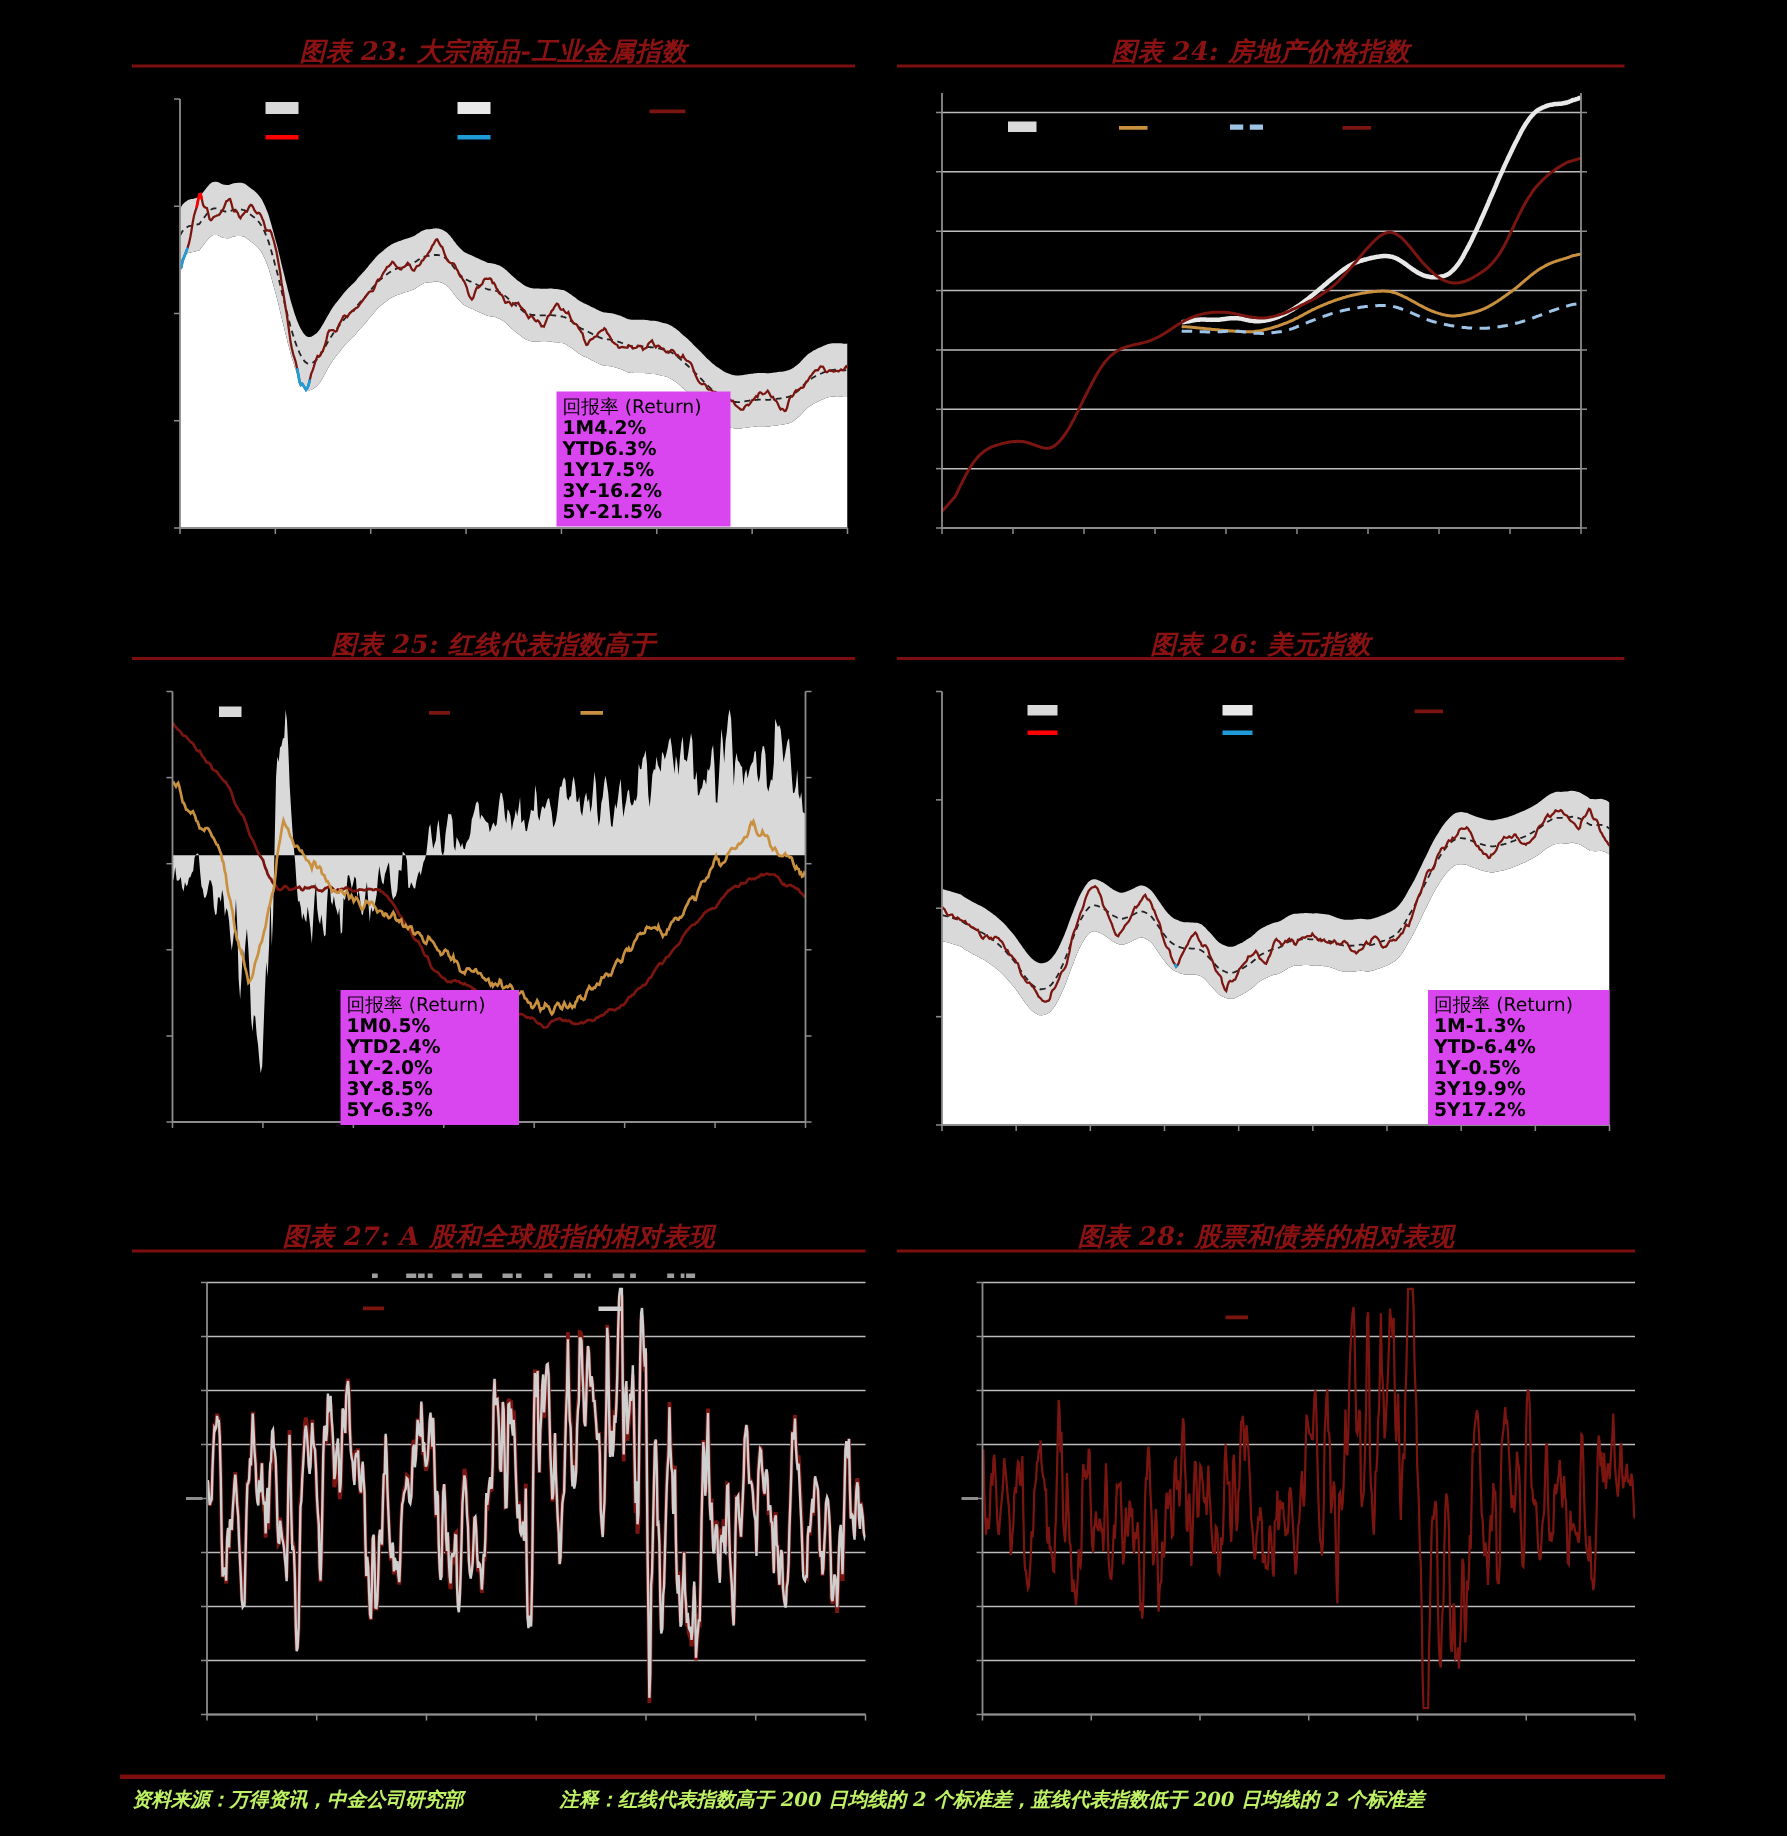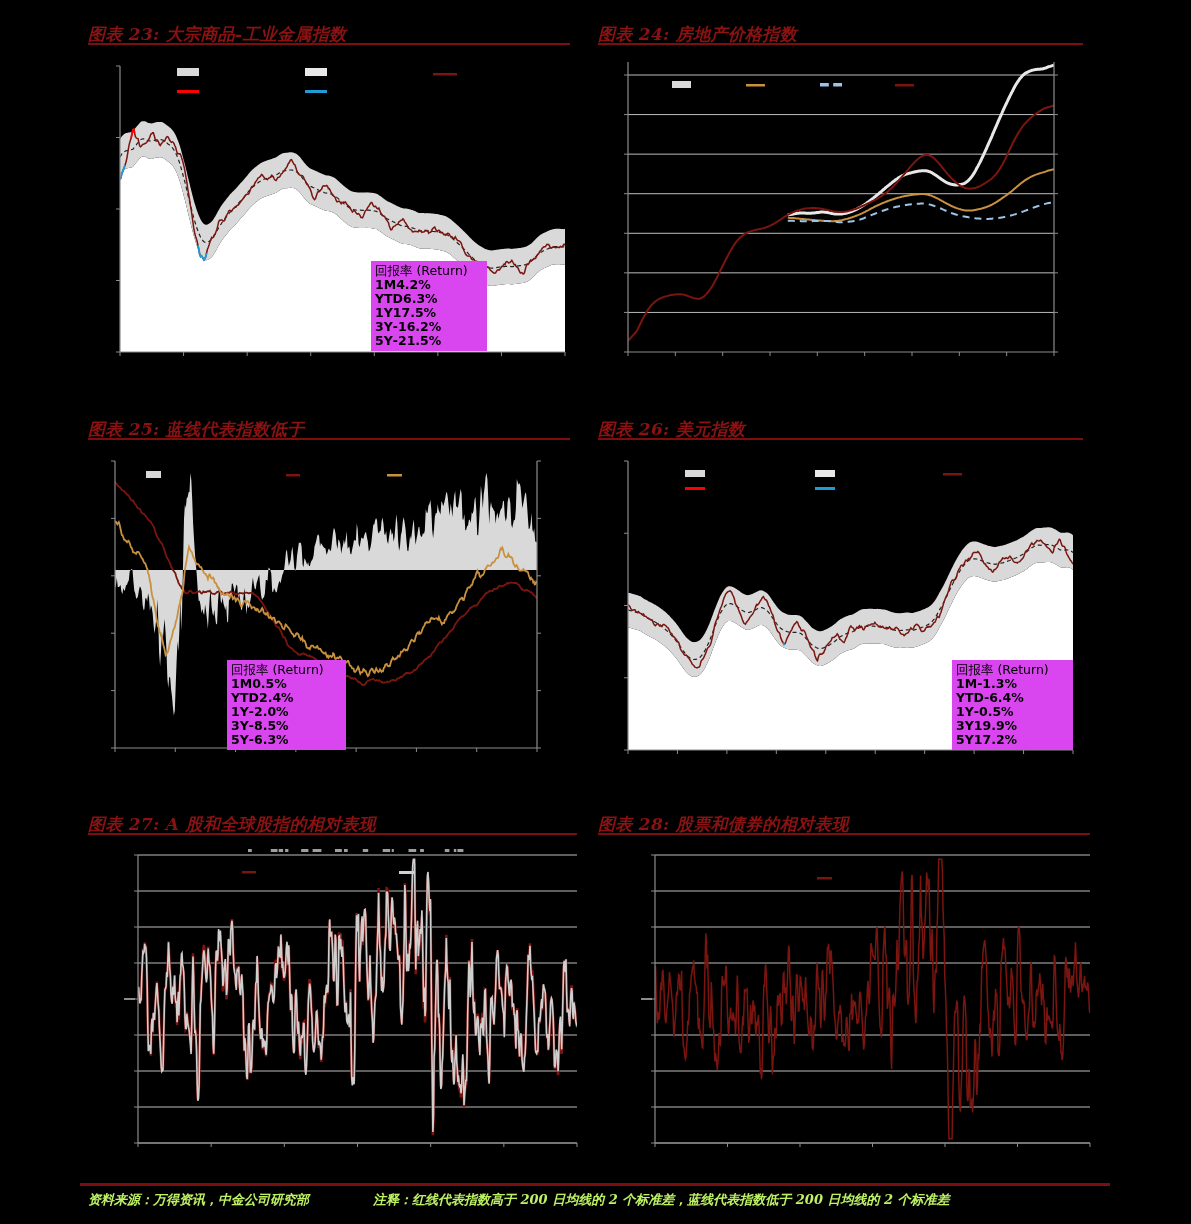--- a/index.html
+++ b/index.html
@@ -6,21 +6,21 @@
   #page{position:relative;width:1191px;height:1224px;background:#000;overflow:hidden;
         font-family:"DejaVu Sans",sans-serif;}
   .cell{position:absolute;}
   #cell-fig23{left:88px;top:23px;width:482px;}
   #cell-fig24{left:598px;top:23px;width:485px;}
   #cell-fig25{left:88px;top:418px;width:482px;}
   #cell-fig26{left:598px;top:418px;width:485px;}
   #cell-fig27{left:88px;top:813px;width:489px;}
   #cell-fig28{left:598px;top:813px;width:492px;}
   .fig-title{font:italic bold 17px "DejaVu Serif",serif;color:#8a1212;height:19px;
-             white-space:nowrap;letter-spacing:.3px;}
+             white-space:nowrap;letter-spacing:.3px;text-align:center;}
   .fig-rule{height:0;border-top:2.5px solid #7c0e0e;margin-top:1px;}
   .row12 svg.chart{position:absolute;left:0;top:33px;}
   .row34 svg.chart{position:absolute;left:0;top:35px;}
   .row56 svg.chart{position:absolute;left:0;top:35px;}
   .rt{position:absolute;background:#d946ef;color:#000;font:12.5px "DejaVu Sans",sans-serif;
       padding:2px 4px 3px 4px;box-sizing:border-box;z-index:5;}
   .rt .hd{white-space:nowrap;line-height:15px;}
   .rt .row{display:flex;justify-content:flex-start;line-height:14px;font-weight:bold;}
   #table-fig23{left:371px;top:261px;width:116px;}
   #table-fig25{left:227px;top:660px;width:119px;}
@@ -136,21 +136,21 @@
           <rect x="74" y="25" width="19" height="7" fill="#d9d9d9"></rect>
           <rect x="148" y="28" width="19" height="2.5" fill="#c9913f"></rect>
           <rect x="222" y="27" width="8.8" height="3.5" fill="#9dc3e6"></rect>
           <rect x="235.2" y="27" width="8.8" height="3.5" fill="#9dc3e6"></rect>
           <rect x="297" y="28" width="19" height="2.5" fill="#7a1510"></rect>
         </g>
       </svg>
   </div>
 
   <div class="cell row34" id="cell-fig25">
-    <div class="fig-title">图表 25:  蓝线代表指数低于</div>
+    <div class="fig-title">图表 25:  红线代表指数高于</div>
     <div class="fig-rule"></div>
     <svg class="chart" id="svg-fig25" width="482" height="312">
         <defs>
           <clipPath id="clip-fig25">
             <rect x="27" y="4" width="422" height="291"></rect>
           </clipPath>
         </defs>
         <g></g>
         <g clip-path="url(#clip-fig25)">
           <path d="M27.0 135.1L27.9 132.2L28.8 124.9L29.8 134.0L30.7 134.1L31.6 133.5L32.5 131.7L33.4 138.6L34.4 141.3L35.3 135.0L36.2 137.9L37.1 136.6L38.0 132.2L39.0 131.7L39.9 128.9L40.8 127.6L41.7 118.6L42.6 116.9L43.5 115.9L44.5 116.8L45.4 128.2L46.3 137.8L47.2 139.9L48.1 145.5L49.1 145.3L50.0 142.9L50.9 137.6L51.8 133.5L52.7 134.4L53.7 138.1L54.6 151.8L55.5 157.0L56.4 156.3L57.3 145.3L58.3 145.2L59.2 148.4L60.1 140.2L61.0 144.8L61.9 157.7L62.9 152.3L63.8 154.7L64.7 160.8L65.6 172.6L66.5 180.6L67.5 173.2L68.4 164.5L69.3 146.2L70.2 165.1L71.1 199.7L72.1 213.4L73.0 198.4L73.9 179.1L74.8 187.0L75.7 175.0L76.6 166.0L77.6 180.0L78.5 198.4L79.4 225.9L80.3 234.9L81.2 223.7L82.2 224.8L83.1 236.6L84.0 243.3L84.9 254.1L85.8 262.5L86.8 257.7L87.7 232.6L88.6 208.5L89.5 188.4L90.4 198.3L91.4 177.2L92.3 145.6L93.2 177.8L94.1 156.1L95.0 113.8L96.0 65.9L96.9 51.5L97.8 55.0L98.7 45.3L99.6 44.3L100.6 39.3L101.5 39.0L102.4 20.1L103.3 27.1L104.2 46.0L105.1 70.3L106.1 87.4L107.0 101.2L107.9 112.3L108.8 122.1L109.7 136.3L110.7 148.1L111.6 147.5L112.5 151.9L113.4 160.3L114.3 155.8L115.3 160.1L116.2 161.9L117.1 151.4L118.0 157.6L118.9 165.4L119.9 176.1L120.8 160.0L121.7 145.4L122.6 135.2L123.5 153.1L124.5 160.5L125.4 163.1L126.3 156.5L127.2 164.8L128.1 171.4L129.1 170.4L130.0 149.1L130.9 135.9L131.8 135.4L132.7 148.0L133.6 150.4L134.6 144.4L135.5 150.7L136.4 153.6L137.3 157.3L138.2 152.2L139.2 169.5L140.1 168.5L141.0 145.5L141.9 147.4L142.8 142.4L143.8 130.8L144.7 130.4L145.6 134.2L146.5 139.4L147.4 136.1L148.4 131.4L149.3 132.9L150.2 145.7L151.1 140.5L152.0 146.1L153.0 156.2L153.9 157.2L154.8 150.5L155.7 142.0L156.6 134.9L157.6 149.5L158.5 161.6L159.4 151.6L160.3 154.9L161.2 154.0L162.2 148.3L163.1 143.4L164.0 131.8L164.9 124.4L165.8 130.9L166.7 135.4L167.7 136.6L168.6 129.9L169.5 127.3L170.4 124.1L171.3 121.8L172.3 134.9L173.2 142.9L174.1 146.9L175.0 145.1L175.9 144.4L176.9 140.4L177.8 127.1L178.7 127.1L179.6 127.7L180.5 114.6L181.5 115.6L182.4 117.1L183.3 120.6L184.2 138.8L185.1 139.0L186.1 135.1L187.0 137.2L187.9 139.2L188.8 139.3L189.7 133.9L190.7 129.9L191.6 127.7L192.5 130.6L193.4 126.2L194.3 121.9L195.2 120.0L196.2 116.2L197.1 108.0L198.0 98.7L198.9 96.5L199.8 105.1L200.8 113.0L201.7 109.9L202.6 107.1L203.5 98.2L204.4 93.4L205.4 104.2L206.3 114.9L207.2 117.9L208.1 114.5L209.0 102.9L210.0 96.0L210.9 89.4L211.8 90.0L212.7 89.6L213.6 93.5L214.6 111.4L215.5 114.3L216.4 105.2L217.3 106.8L218.2 108.9L219.2 112.0L220.1 108.9L221.0 112.9L221.9 113.1L222.8 109.2L223.7 107.5L224.7 106.1L225.6 102.5L226.5 93.4L227.4 90.7L228.3 87.4L229.3 82.6L230.2 81.2L231.1 82.9L232.0 93.5L232.9 90.1L233.9 91.3L234.8 92.9L235.7 94.3L236.6 95.1L237.5 95.6L238.5 101.8L239.4 99.7L240.3 96.6L241.2 95.4L242.1 98.2L243.1 96.7L244.0 88.8L244.9 80.6L245.8 75.1L246.7 76.2L247.7 81.5L248.6 91.5L249.5 96.0L250.4 86.5L251.3 87.6L252.3 91.0L253.2 100.8L254.1 95.4L255.0 92.1L255.9 86.5L256.8 91.3L257.8 85.4L258.7 78.3L259.6 95.8L260.5 94.3L261.4 93.4L262.4 100.9L263.3 101.2L264.2 96.2L265.1 92.2L266.0 86.9L267.0 87.5L267.9 87.5L268.8 70.3L269.7 76.2L270.6 90.9L271.6 94.3L272.5 88.9L273.4 84.5L274.3 85.0L275.2 86.3L276.2 82.6L277.1 79.8L278.0 78.9L278.9 84.0L279.8 88.5L280.8 98.6L281.7 96.9L282.6 94.0L283.5 88.2L284.4 79.4L285.3 71.5L286.3 71.5L287.2 67.1L288.1 65.1L289.0 67.2L289.9 78.5L290.9 80.8L291.8 78.1L292.7 77.7L293.6 68.3L294.5 64.5L295.5 71.0L296.4 81.4L297.3 81.7L298.2 78.0L299.1 87.9L300.1 91.1L301.0 84.1L301.9 78.4L302.8 75.3L303.7 81.9L304.7 79.4L305.6 88.8L306.5 84.2L307.4 72.7L308.3 61.3L309.3 69.8L310.2 88.5L311.1 97.9L312.0 93.3L312.9 82.1L313.8 78.5L314.8 68.6L315.7 64.0L316.6 69.5L317.5 75.8L318.4 86.9L319.4 97.7L320.3 98.3L321.2 90.7L322.1 82.7L323.0 86.4L324.0 79.0L324.9 71.2L325.8 66.2L326.7 81.4L327.6 91.8L328.6 85.4L329.5 80.9L330.4 74.5L331.3 73.4L332.2 81.6L333.2 84.1L334.1 83.2L335.0 79.8L335.9 81.2L336.8 77.4L337.8 56.0L338.7 59.8L339.6 59.7L340.5 52.5L341.4 51.1L342.4 47.1L343.3 56.3L344.2 77.1L345.1 85.2L346.0 76.2L346.9 63.5L347.9 59.9L348.8 60.2L349.7 51.3L350.6 57.0L351.5 59.0L352.5 61.6L353.4 48.1L354.3 49.8L355.2 53.3L356.1 50.2L357.1 45.9L358.0 40.6L358.9 38.7L359.8 44.5L360.7 53.6L361.7 62.8L362.6 50.6L363.5 55.5L364.4 64.0L365.3 51.7L366.3 42.2L367.2 38.0L368.1 53.4L369.0 53.7L369.9 54.9L370.9 48.6L371.8 41.6L372.7 35.8L373.6 40.8L374.5 66.2L375.4 66.8L376.4 61.1L377.3 77.5L378.2 76.7L379.1 73.2L380.0 72.4L381.0 66.6L381.9 67.0L382.8 70.1L383.7 59.3L384.6 61.0L385.6 57.3L386.5 46.9L387.4 43.7L388.3 56.9L389.2 81.7L390.2 82.4L391.1 68.1L392.0 51.6L392.9 32.6L393.8 40.4L394.8 55.8L395.7 41.2L396.6 34.7L397.5 24.5L398.4 19.8L399.4 26.0L400.3 46.3L401.2 71.2L402.1 55.1L403.0 48.9L403.9 54.0L404.9 55.2L405.8 57.3L406.7 58.4L407.6 70.8L408.5 63.0L409.5 59.6L410.4 66.0L411.3 61.8L412.2 58.0L413.1 56.1L414.1 54.5L415.0 48.2L415.9 47.7L416.8 63.1L417.7 68.6L418.7 64.5L419.6 49.5L420.5 44.3L421.4 44.7L422.3 50.0L423.3 71.4L424.2 74.9L425.1 70.8L426.0 66.5L426.9 67.5L427.9 55.8L428.8 26.1L429.7 29.2L430.6 31.8L431.5 30.1L432.5 33.5L433.4 43.4L434.3 55.3L435.2 51.0L436.1 46.0L437.0 41.0L438.0 39.2L438.9 49.9L439.8 63.6L440.7 75.9L441.6 75.4L442.6 70.9L443.5 60.0L444.4 76.5L445.3 79.8L446.2 75.2L447.2 88.2L448.1 89.2L449.0 89.0L449 117.1L27 117.1Z" fill="#d9d9d9"></path>

